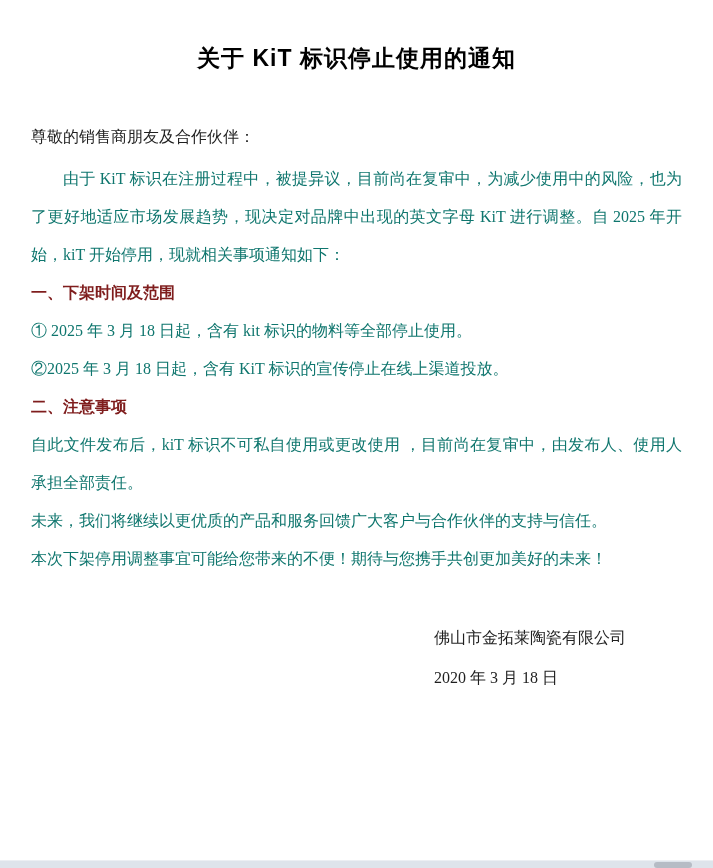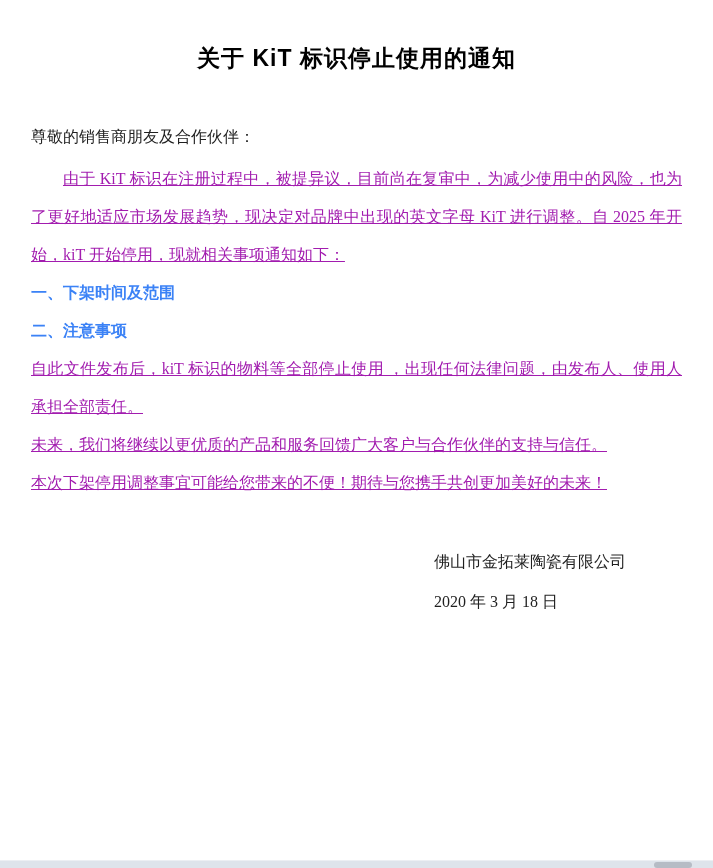--- a/index.html
+++ b/index.html
@@ -27,31 +27,30 @@
     line-height: 32px;
     text-align: center;
     color: #000000;
     letter-spacing: 1px;
     margin-bottom: 44px;
   }
   .para {
     font-size: 16px;
     line-height: 38px;
     text-align: justify;
-    color: #a21caf;
-    text-decoration: underline;
+    color: #0f766e;
   }
   .para.indent { text-indent: 2em; }
   .greeting { font-size: 16px; line-height: 38px; margin-bottom: 4px; }
   .heading {
     font-family: "Liberation Sans", "DejaVu Sans", sans-serif;
     font-weight: bold;
     font-size: 16px;
     line-height: 38px;
-    color: #3b82f6;
+    color: #7f1d1d;
   }
   .signature-block {
     margin-top: 40px;
     margin-left: auto;
     margin-right: 56px;
     width: max-content;
     text-align: center;
   }
   .signature-block .sig-line {
     font-size: 16px;
@@ -83,25 +82,27 @@
 <div class="page">
 
   <h1 class="doc-title">关于 KiT 标识停止使用的通知</h1>
 
   <p class="greeting">尊敬的销售商朋友及合作伙伴：</p>
 
   <p class="para indent">由于 KiT 标识在注册过程中，被提异议，目前尚在复审中，为减少使用中的风险，也为了更好地适应市场发展趋势，现决定对品牌中出现的英文字母 KiT 进行调整。自 2025 年开始，kiT 开始停用，现就相关事项通知如下：</p>
 
   <h2 class="heading">一、下架时间及范围</h2>
 
+  <p class="para">① 2025 年 3 月 18 日起，含有 kit 标识的物料等全部停止使用。</p>
 
+  <p class="para">②2025 年 3 月 18 日起，含有 KiT 标识的宣传停止在线上渠道投放。</p>
 
   <h2 class="heading">二、注意事项</h2>
 
-  <p class="para">自此文件发布后，kiT 标识的物料等全部停止使用 ，出现任何法律问题，由发布人、使用人承担全部责任。</p>
+  <p class="para">自此文件发布后，kiT 标识不可私自使用或更改使用 ，目前尚在复审中，由发布人、使用人承担全部责任。</p>
 
 
   <p class="para">未来，我们将继续以更优质的产品和服务回馈广大客户与合作伙伴的支持与信任。</p>
 
   <p class="para">本次下架停用调整事宜可能给您带来的不便！期待与您携手共创更加美好的未来！</p>
 
   <div class="signature-block">
     <p class="sig-line">佛山市金拓莱陶瓷有限公司</p>
     <p class="sig-line">2020 年 3 月 18 日</p>
   </div>

